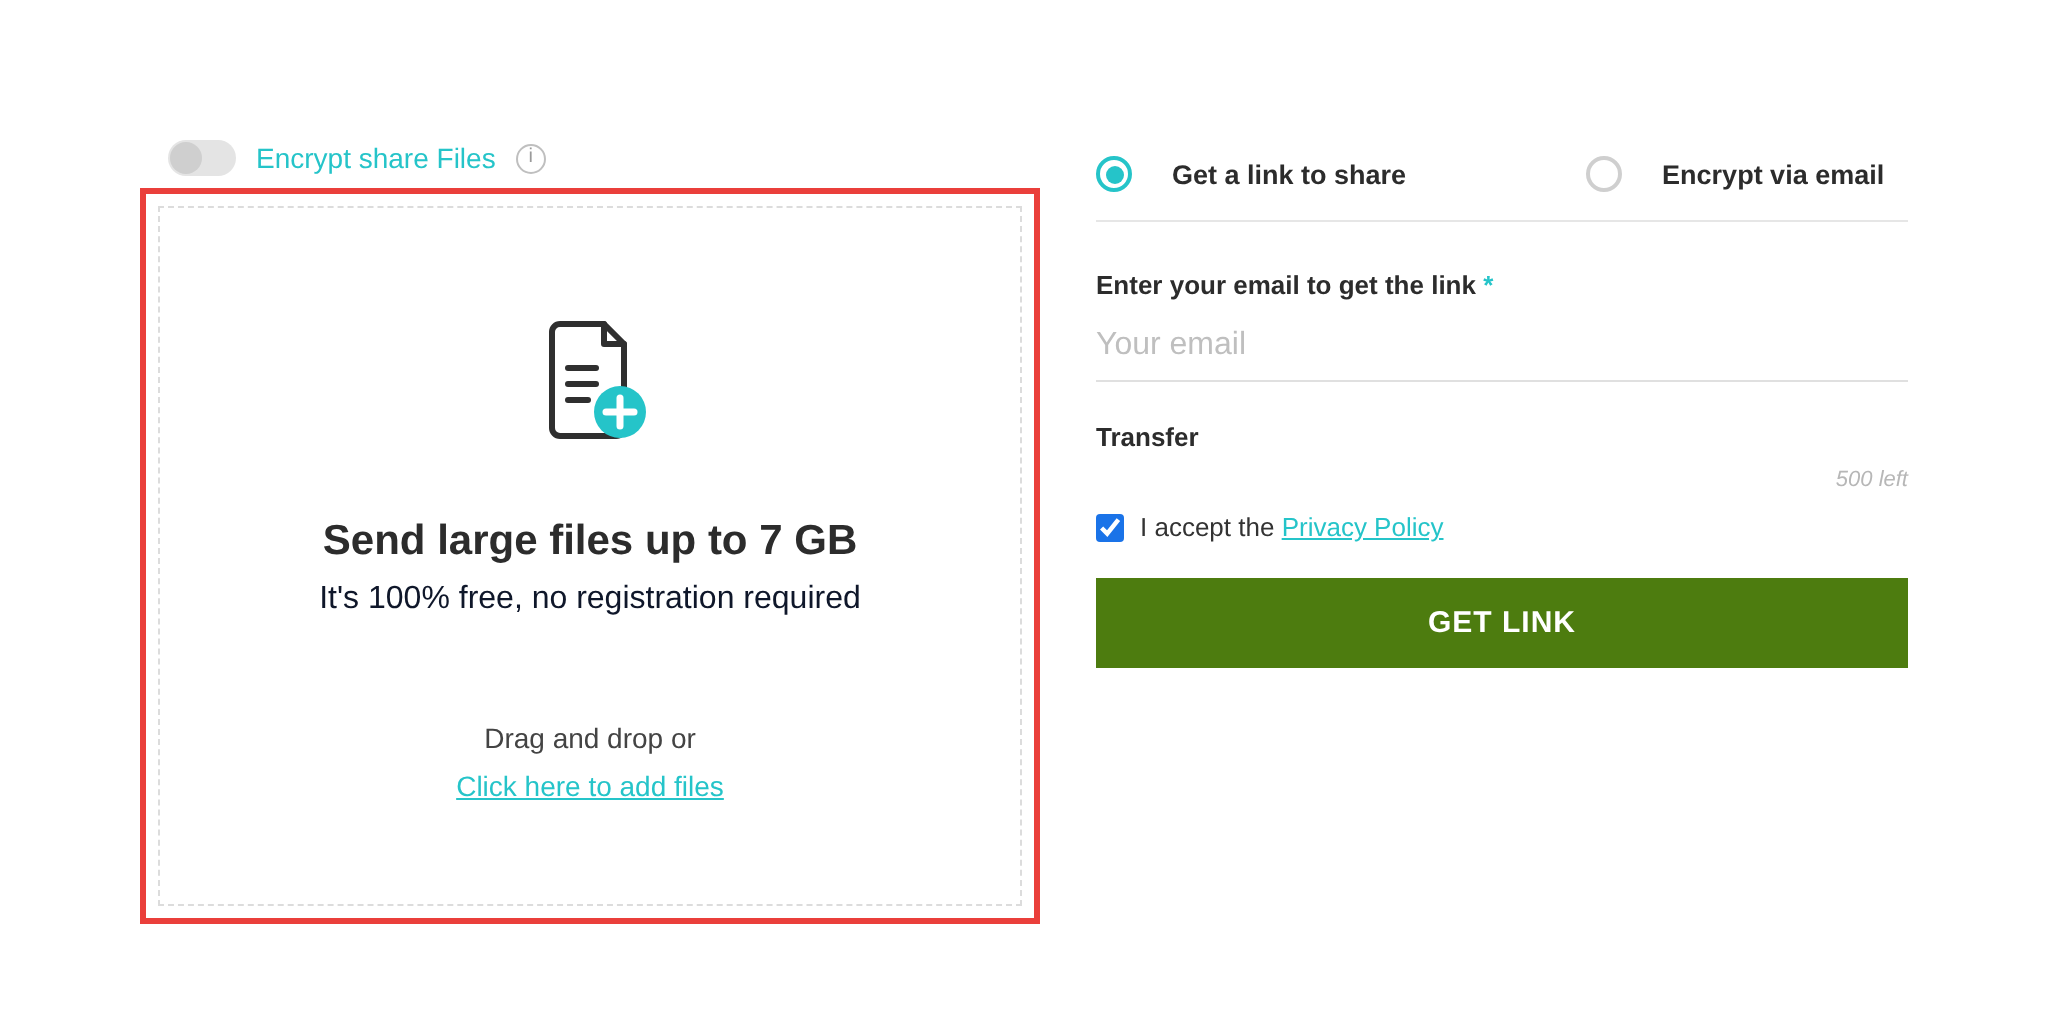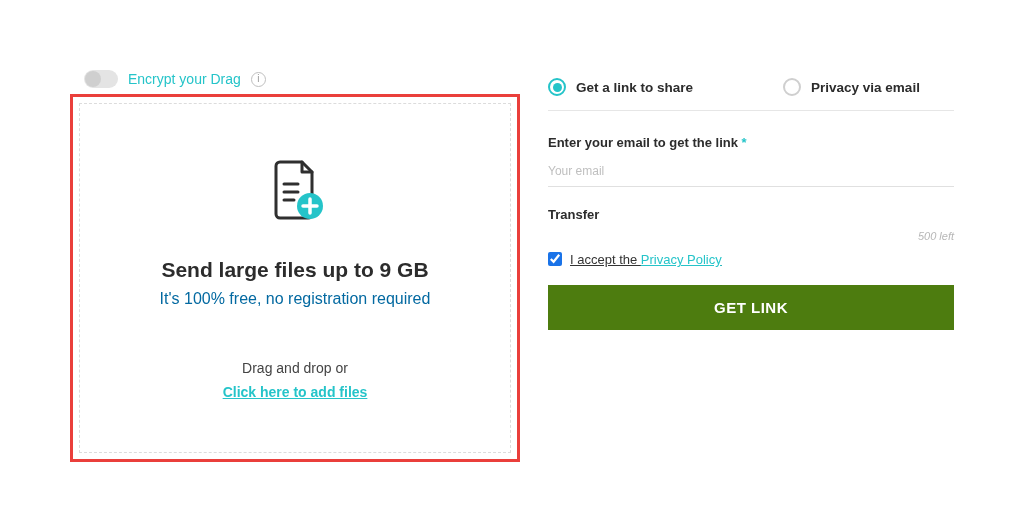--- a/index.html
+++ b/index.html
@@ -50,108 +50,108 @@
     .dropzone {
       border: 1px dashed #dcdcdc;
       height: 350px;
       display: flex; flex-direction: column;
       align-items: center; justify-content: center;
       text-align: center;
       gap: 6px;
     }
     .dropzone .icon-wrap { margin-bottom: 22px; }
     .dropzone h2 { font-size: 21px; font-weight: 600; color: #2c2c2c; margin-bottom: 2px; }
-    .dropzone .sub { font-size: 16px; color: #0369a1; margin-bottom: 18px; }
+    .dropzone .sub { font-size: 16px; color: #0f172a; margin-bottom: 18px; }
     .dropzone .dnd { font-size: 14px; color: #444; margin-top: 28px; }
     .dropzone .click-add {
       display: block; margin-top: 2px;
-      color: #25c4c9; text-decoration: underline; font-size: 14px; font-weight: 700; cursor: pointer;
+      color: #25c4c9; text-decoration: underline; font-size: 14px; font-weight: 400; cursor: pointer;
     }
 
     .radios {
       display: flex; gap: 90px;
       border-bottom: 1px solid #e6e6e6;
       padding-bottom: 14px; margin-bottom: 24px;
     }
-    .radio-opt { display: flex; align-items: center; gap: 10px; cursor: pointer; }
+    .radio-opt { display: flex; align-items: center; gap: 20px; cursor: pointer; }
     .radio-circle {
       width: 18px; height: 18px; border: 2px solid #cfcfcf; border-radius: 50%;
       display: inline-flex; align-items: center; justify-content: center;
     }
     .radio-circle.sel { border-color: #25c4c9; }
     .radio-circle.sel::after {
       content: ""; width: 9px; height: 9px; border-radius: 50%; background: #25c4c9;
     }
     .radio-label { font-size: 13.5px; font-weight: 600; color: #2c2c2c; }
 
     .field { margin-bottom: 20px; }
     .field-label { font-size: 13px; font-weight: 600; color: #2c2c2c; margin-bottom: 8px; display: block; }
     .field-label .req { color: #25c4c9; }
     .text-input {
       width: 100%; border: none; border-bottom: 1px solid #e0e0e0;
-      padding: 6px 0 8px 0; font-size: 12px; color: #3b82f6; outline: none;
+      padding: 6px 0 8px 0; font-size: 16px; color: #3b82f6; outline: none;
       background: transparent;
     }
     .text-input::placeholder { color: #bfbfbf; }
     .counter { text-align: right; font-size: 11px; font-style: italic; color: #b7b7b7; margin-top: 3px; }
 
-    .accept-row { display: flex; gap: 8px; font-size: 13px; margin: 10px 0 18px 0; text-decoration: underline; }
+    .accept-row { display: flex; align-items: center; gap: 8px; font-size: 13px; margin: 10px 0 18px 0; }
     .accept-row input[type=checkbox]{ accent-color: #1a73e8; width:14px; height:14px; }
     .accept-row .link { color: #25c4c9; text-decoration: underline; cursor: pointer; }
 
     .get-link-btn {
       width: 100%; background: #4d7c0f; color: #fff; border: none;
       padding: 14px 0; font-size: 15px; font-weight: 700; letter-spacing: 0.5px; cursor: pointer;
     }
   </style>
 </head>
 <body>
 
 <div class="wrap">
 
   <div class="left-col">
     <div class="encrypt-row">
       <div class="toggle">
           <div class="knob"></div>
         </div>
-      <span class="encrypt-label">Encrypt your Drag</span>
+      <span class="encrypt-label">Encrypt share Files</span>
       <span class="info-icon">i</span>
     </div>
 
     <div class="dropzone-outer">
       <div class="dropzone">
         <div class="icon-wrap">
           <svg width="70" height="70" viewBox="0 0 70 70">
             <path d="M20 6 h22 l10 10 v42 a4 4 0 0 1 -4 4 h-28 a4 4 0 0 1 -4 -4 v-48 a4 4 0 0 1 4 -4 z" fill="none" stroke="#2f2f2f" stroke-width="3" stroke-linejoin="round"></path>
             <path d="M42 6 v10 h10" fill="none" stroke="#2f2f2f" stroke-width="3" stroke-linejoin="round" stroke-linecap="round"></path>
             <line x1="24" y1="28" x2="38" y2="28" stroke="#2f2f2f" stroke-width="3" stroke-linecap="round"></line>
             <line x1="24" y1="36" x2="38" y2="36" stroke="#2f2f2f" stroke-width="3" stroke-linecap="round"></line>
             <line x1="24" y1="44" x2="34" y2="44" stroke="#2f2f2f" stroke-width="3" stroke-linecap="round"></line>
             <circle cx="50" cy="50" r="13" fill="#25c4c9"></circle>
             <line x1="50" y1="43" x2="50" y2="57" stroke="#fff" stroke-width="3.5" stroke-linecap="round"></line>
             <line x1="43" y1="50" x2="57" y2="50" stroke="#fff" stroke-width="3.5" stroke-linecap="round"></line>
           </svg>
         </div>
-        <h2>Send large files up to 9 GB</h2>
+        <h2>Send large files up to 7 GB</h2>
         <div class="sub">It's 100% free, no registration required</div>
         <div class="dnd">Drag and drop or</div>
         <a class="click-add">Click here to add files</a>
       </div>
     </div>
   </div>
 
   <div class="right-col">
     <div class="radios">
       <div class="radio-opt">
         <span class="radio-circle sel"></span>
         <span class="radio-label">Get a link to share</span>
       </div>
       <div class="radio-opt">
         <span class="radio-circle"></span>
-        <span class="radio-label">Privacy via email</span>
+        <span class="radio-label">Encrypt via email</span>
       </div>
     </div>
 
     <div class="field">
       <label class="field-label">
         <span>Enter your email to get the link</span>
         <span class="req">*</span>
       </label>
       <input type="text" class="text-input" placeholder="Your email" style="">
     </div>

